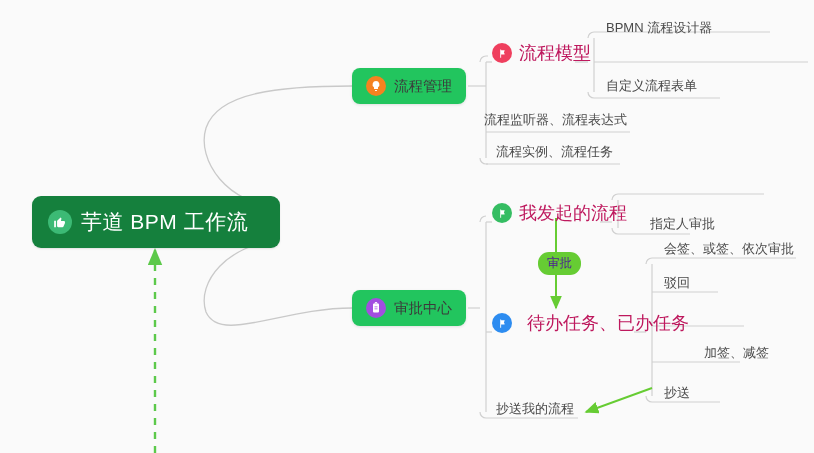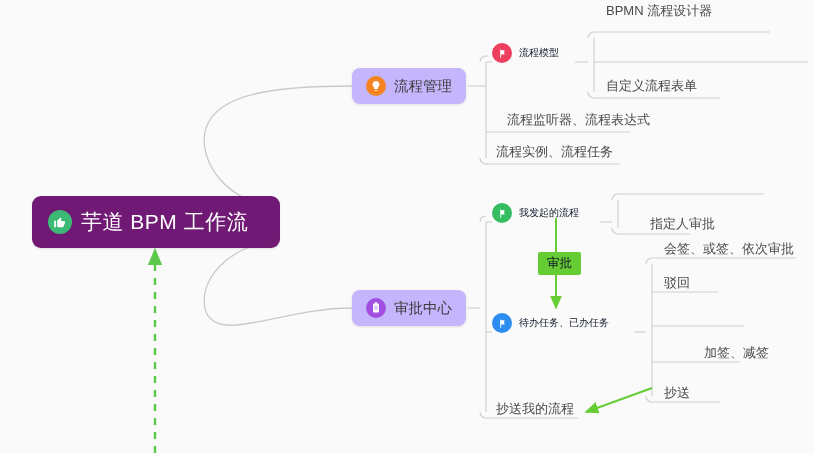--- a/index.html
+++ b/index.html
@@ -22,57 +22,57 @@
     position: absolute;
     display: flex; align-items: center;
     white-space: nowrap;
     box-sizing: border-box;
   }
 
   
   .root {
     left: 32px; top: 196px;
     width: 248px; height: 52px;
-    background: #701a75;
+    background: #15803d;
     border-radius: 9px;
     padding: 0 16px;
     color: #ffffff;
     font-size: 21px;
     letter-spacing: .5px;
     box-shadow: 0 1px 2px rgba(0,0,0,.10);
   }
   .root .label { margin-left: 9px; }
 
   
   .pill {
-    background: #c4b5fd;
+    background: #22c55e;
     border-radius: 8px;
     height: 36px;
     padding: 0 14px;
     font-size: 14.5px;
     color: #3b3b3b;
     box-shadow: 0 1px 3px rgba(0,0,0,.11);
     justify-content: space-between;
   }
   .pill .label { margin-left: 8px; }
 
   #n-process  { left: 352px; top: 68px; }
   #n-approval { left: 352px; top: 290px; }
   #n-oa       { left: 40px;  top: 390px; }
 
   
   .flat {
-    font-size: 10px;
-    color: #0f172a;
+    font-size: 18px;
+    color: #be185d;
     height: 22px;
   }
   .flat .label { margin-left: 7px; }
   #n-model   { left: 492px; top: 42px; }
   #n-mine    { left: 492px; top: 202px; }
-  #n-tasks   { left: 492px; top: 312px; }
+  #n-tasks   { left: 492px; top: 312px; gap: 8px; }
 
   
   .leaf {
     position: absolute;
     font-size: 13px;
     color: #4a4a4a;
     white-space: nowrap;
     padding: 0 6px 5px 6px;
     line-height: 17px;
   }
@@ -91,22 +91,22 @@
   .i-purple { background: #a24ee0; }
   .i-red    { background: #f1435f; }
   .i-pink   { background: #ef3f5e; }
   .i-gflag  { background: #35bd62; }
   .i-bflag  { background: #2d8cf0; }
 
   
   .tag {
     position: absolute;
     background: #66cc33;
-    color: #0f172a;
-    border-radius: 2px;
+    color: #4c1d95;
+    border-radius: 11px;
     font-size: 12.5px;
     padding: 5px 9px;
     line-height: 1;
     z-index: 5;
   }
   #tag-approve { left: 538px; top: 252px; }
 </style>
 </head>
 <body style="background: rgb(250, 250, 250);">
 
@@ -217,28 +217,28 @@
 
   <div id="n-model" class="node flat">
     <span class="ibadge i-pink">
       <svg width="11" height="11" viewBox="0 0 24 24" fill="#ffffff">
         <path d="M7 3v18h2v-7h6.6c.9 0 1.4-1 .9-1.7L15 9.5l1.5-2.8c.5-.8 0-1.7-.9-1.7H9V3z"></path>
       </svg>
     </span>
     <span class="label">流程模型</span>
   </div>
 
-  <div class="leaf" style="left:600px; top:2px;">
+  <div class="leaf" style="left:600px; top:19px;">
     <span>BPMN 流程设计器</span>
   </div>
   <div class="leaf" style="left:600px; top:77px;">
     <span>自定义流程表单</span>
   </div>
 
-  <div class="leaf" style="left:501px; top:111px;">
+  <div class="leaf" style="left:478px; top:111px;">
     <span>流程监听器、流程表达式</span>
   </div>
   <div class="leaf" style="left:490px; top:143px;">
     <span>流程实例、流程任务</span>
   </div>
 
   <div id="n-approval" class="node pill">
     <span class="ibadge i-purple">
       <svg width="12" height="12" viewBox="0 0 24 24" fill="#ffffff">
         <path d="M16 3h-1.2a2.8 2.8 0 0 0-5.6 0H8a2 2 0 0 0-2 2v14a2 2 0 0 0 2 2h8a2 2 0 0 0 2-2V5a2 2 0 0 0-2-2zm-4-.6a1 1 0 1 1 0 2 1 1 0 0 1 0-2zM9 9h6v1.6H9zm0 4h6v1.6H9z"></path>

